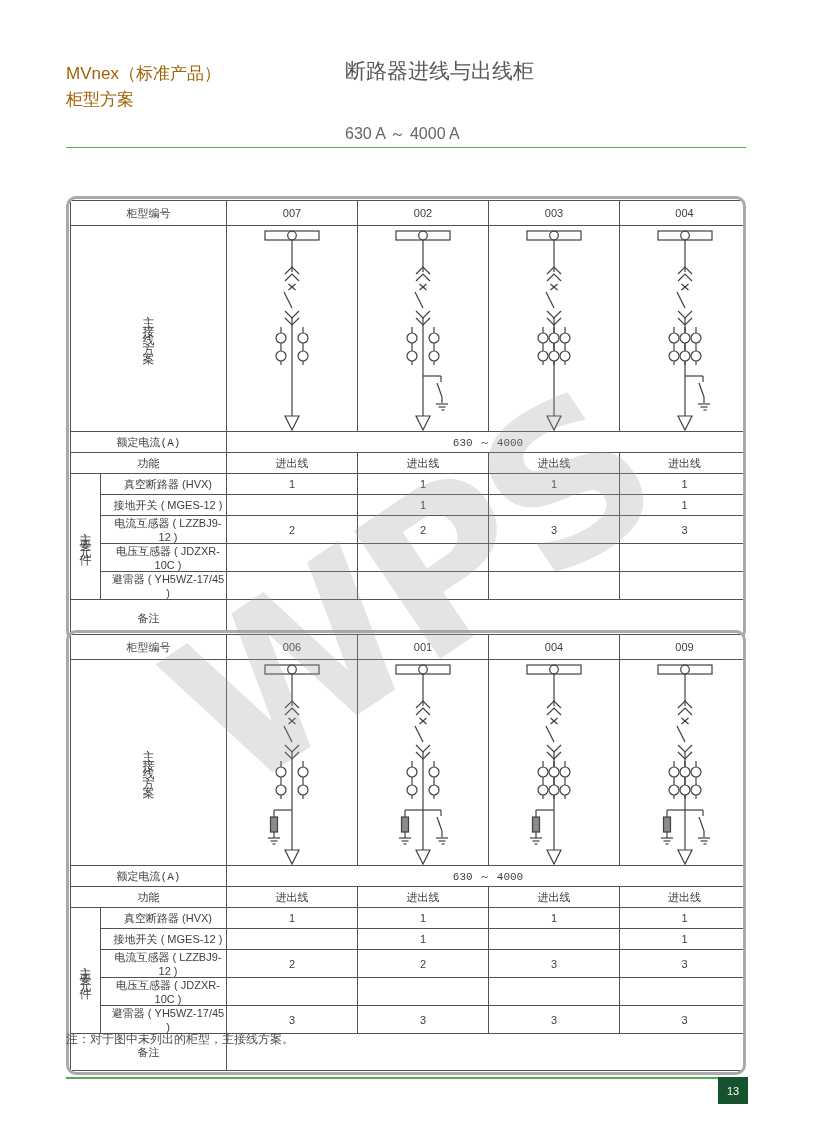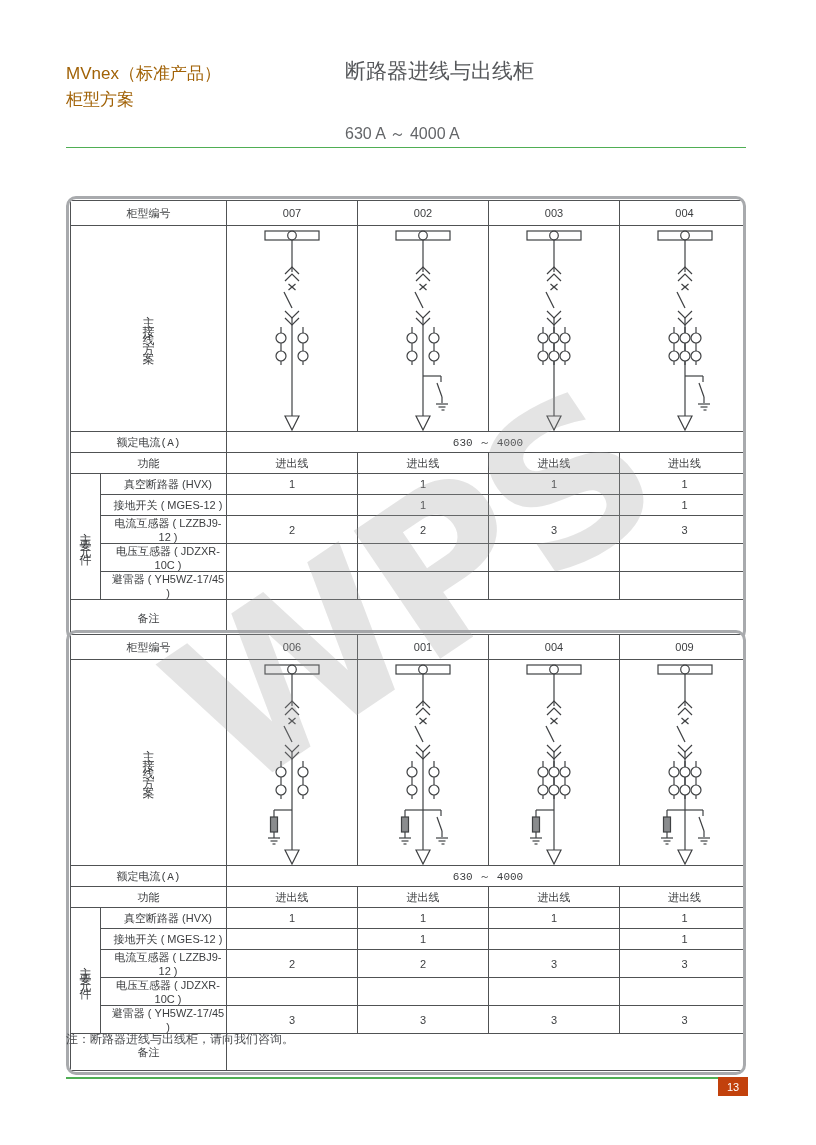--- a/index.html
+++ b/index.html
@@ -38,21 +38,21 @@
     writing-mode:vertical-lr;text-orientation:upright;letter-spacing:9px;
     margin:0 auto;font-size:12px;color:#3c3e40;line-height:1;
   }
   .vtext.tight{letter-spacing:7px;}
   .diag-svg{display:block;margin:0 auto;}
 
   
   .note{position:absolute;left:66px;top:1031px;font-size:12px;color:#4b4d50;}
   .footer-rule{position:absolute;left:66px;top:1077px;width:652px;height:2px;background:#4fae54;}
   .page-badge{
-    position:absolute;left:718px;top:1077px;width:30px;height:19px;background:#c2410c;
+    position:absolute;left:718px;top:1077px;width:30px;height:27px;background:#14532d;
     color:#fff;font-size:11px;display:flex;align-items:center;justify-content:center;
   }
 
   
   .watermark{
     position:absolute;left:70px;top:380px;width:680px;height:420px;
     display:flex;align-items:center;justify-content:center;
     transform:rotate(-34deg);font-size:212px;font-weight:700;
     color:rgba(158,158,158,0.28);letter-spacing:-8px;z-index:6;pointer-events:none;
     font-family:"DejaVu Sans","Liberation Sans",sans-serif;
@@ -473,19 +473,19 @@
             </tr>
             <tr class="r-rem">
               <td colspan="2">备注</td>
               <td colspan="4"></td>
             </tr>
           </tbody>
         </table>
       </div>
     </div>
 
-  <div class="note">注：断路器进线与出线柜，请向我们咨询。</div>
+  <div class="note">注：对于图中未列出的柜型，主接线方案。</div>
 
   <div class="footer-rule"></div>
   <div class="page-badge">13</div>
 
   <div class="watermark">WPS</div>
 </div>
 
 </body></html>

